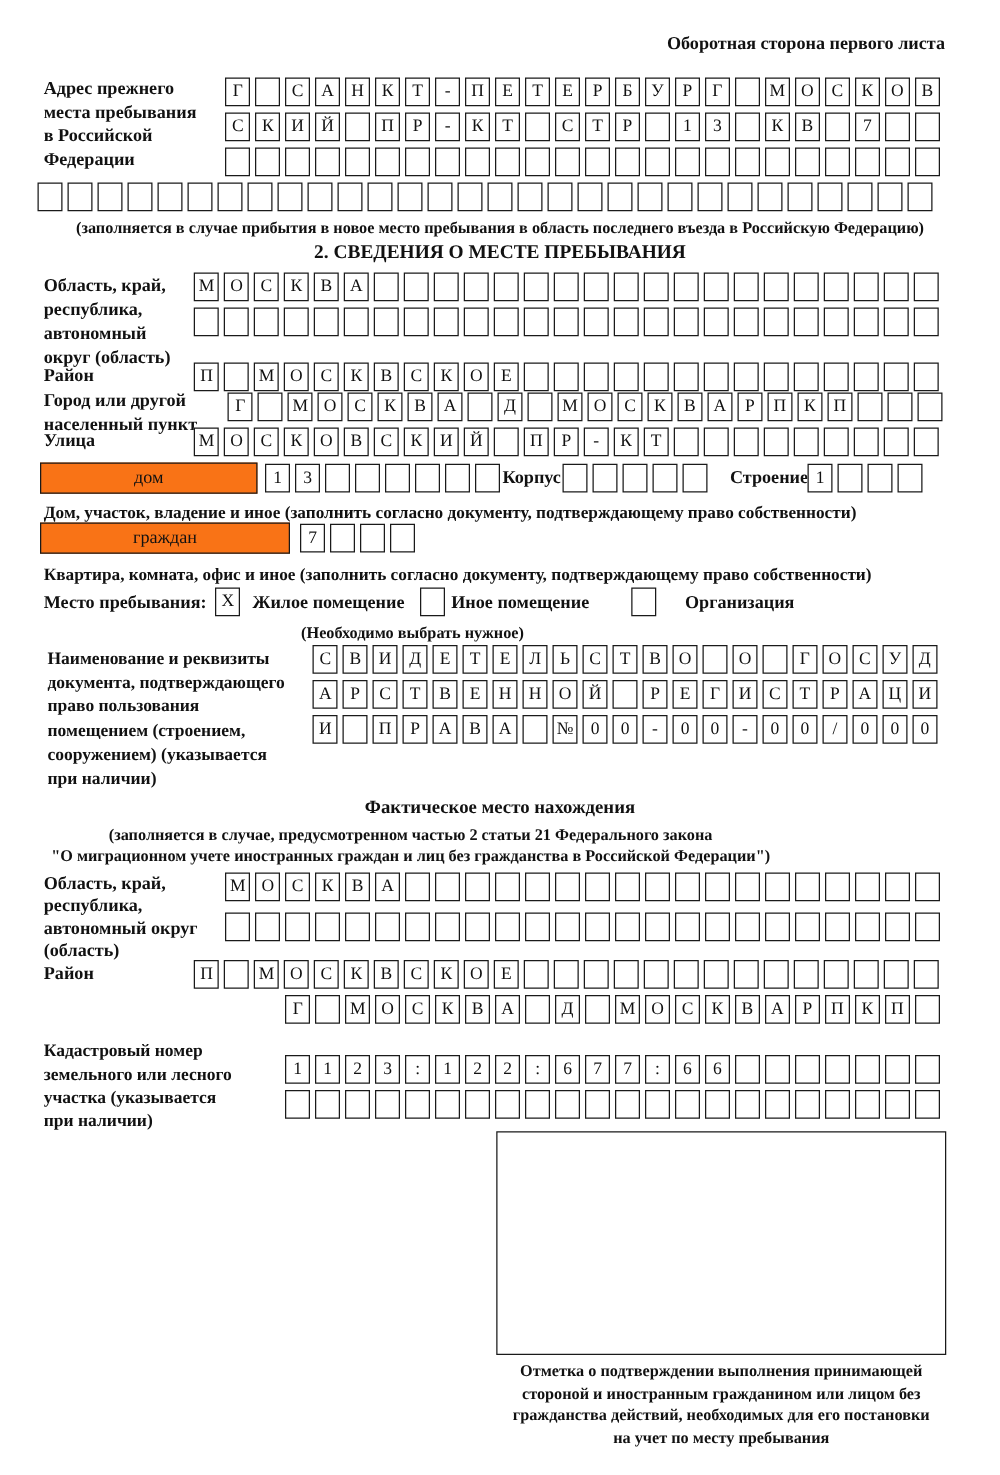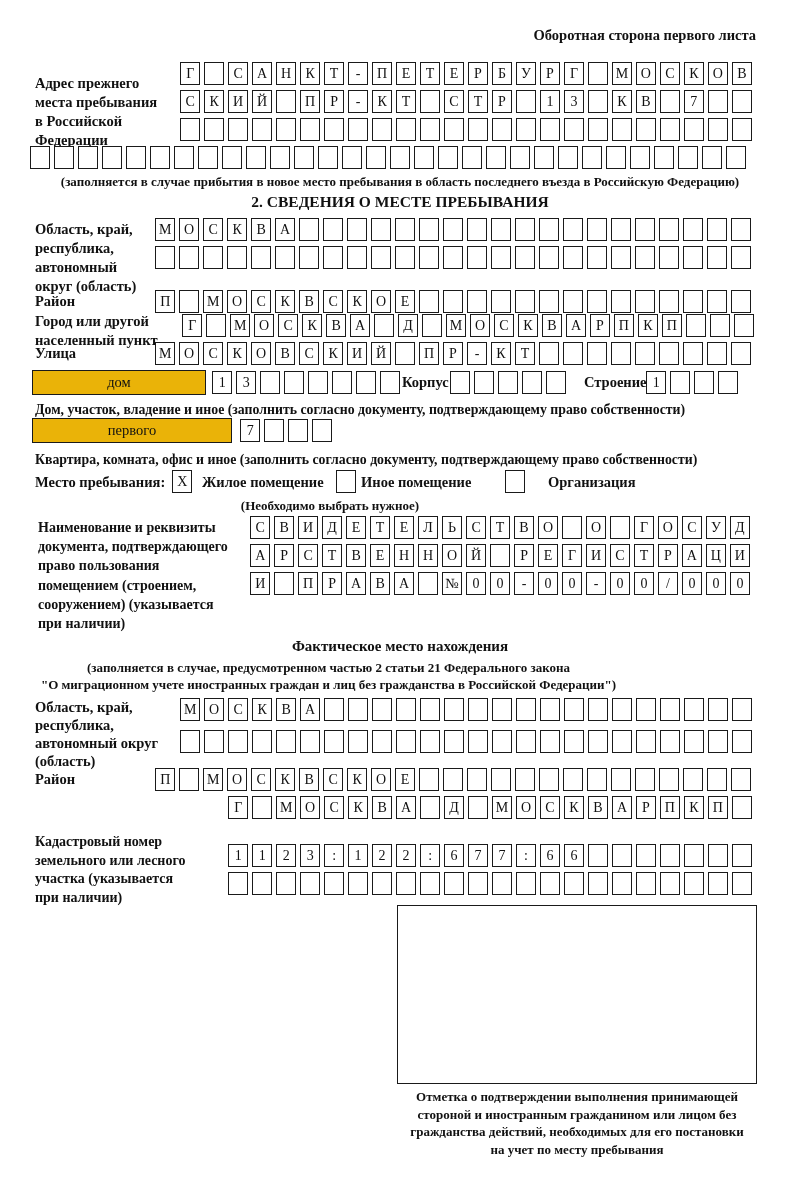--- a/index.html
+++ b/index.html
@@ -7,24 +7,24 @@
         font-family:"Liberation Serif", serif;color:#111;overflow:hidden;}
   .txt{position:absolute;font-size:14.5px;line-height:19px;font-weight:bold;}
   .small{font-size:13px;}
   .center{text-align:center;}
   .bold{font-weight:bold;}
   .boxrow{position:absolute;display:flex;}
   .cell{box-sizing:border-box;width:20.4px;height:23px;margin-right:3.6px;
         border:1.4px solid #1a1a1a;display:flex;align-items:center;justify-content:center;
         font-size:14px;background:#fff;flex:0 0 auto;}
   .widebox{position:absolute;box-sizing:border-box;border:1.4px solid #1a1a1a;
-        display:flex;align-items:center;justify-content:center;font-size:14.5px;background:#eab308;}
+        display:flex;align-items:center;justify-content:center;font-size:14.5px;background:#f97316;}
   
   #hdr{top:26px;right:44px;}
-  #prev-label{left:35px;top:62px;margin-top:12px;}
+  #prev-label{left:35px;top:62px;}
   #row-prev1{left:180px;top:62px;} #row-prev2{left:180px;top:90px;}
   #row-prev3{left:180px;top:118px;} #row-prev4{left:30px;top:146px;}
   #prev-caption{left:0;top:172px;width:800px;}
   #sec2-title{left:0;top:192px;width:800px;font-size:15.5px;}
   #region-label{left:35px;top:220px;}
   #row-region1{left:155px;top:218px;} #row-region2{left:155px;top:246px;}
   #district-label{left:35px;top:292px;} #row-district{left:155px;top:290px;}
   #city-label{left:35px;top:312px;} #row-city{left:182px;top:314px;}
   #street-label{left:35px;top:344px;} #row-street{left:155px;top:342px;}
   #dom-box{left:32px;top:370px;width:174px;height:25px;}
@@ -339,21 +339,21 @@
     </div>
   <div id="stroenie-label" class="txt">Строение</div>
   <div id="row-stroenie" class="boxrow">
       <span class="cell">1</span>
       <span class="cell"></span>
       <span class="cell"></span>
       <span class="cell"></span>
     </div>
   <div id="house-caption" class="txt">Дом, участок, владение и иное (заполнить согласно документу, подтверждающему право собственности)</div>
 
-  <div id="kv-box" class="widebox">первого</div>
+  <div id="kv-box" class="widebox">граждан</div>
   <div id="row-kvartira" class="boxrow">
       <span class="cell">7</span>
       <span class="cell"></span>
       <span class="cell"></span>
       <span class="cell"></span>
     </div>
   <div id="kv-caption" class="txt">Квартира, комната, офис и иное (заполнить согласно документу, подтверждающему право собственности)</div>
 
   <div id="stay-label" class="txt">Место пребывания:</div>
   <div id="mark-zhiloe" class="boxrow">

